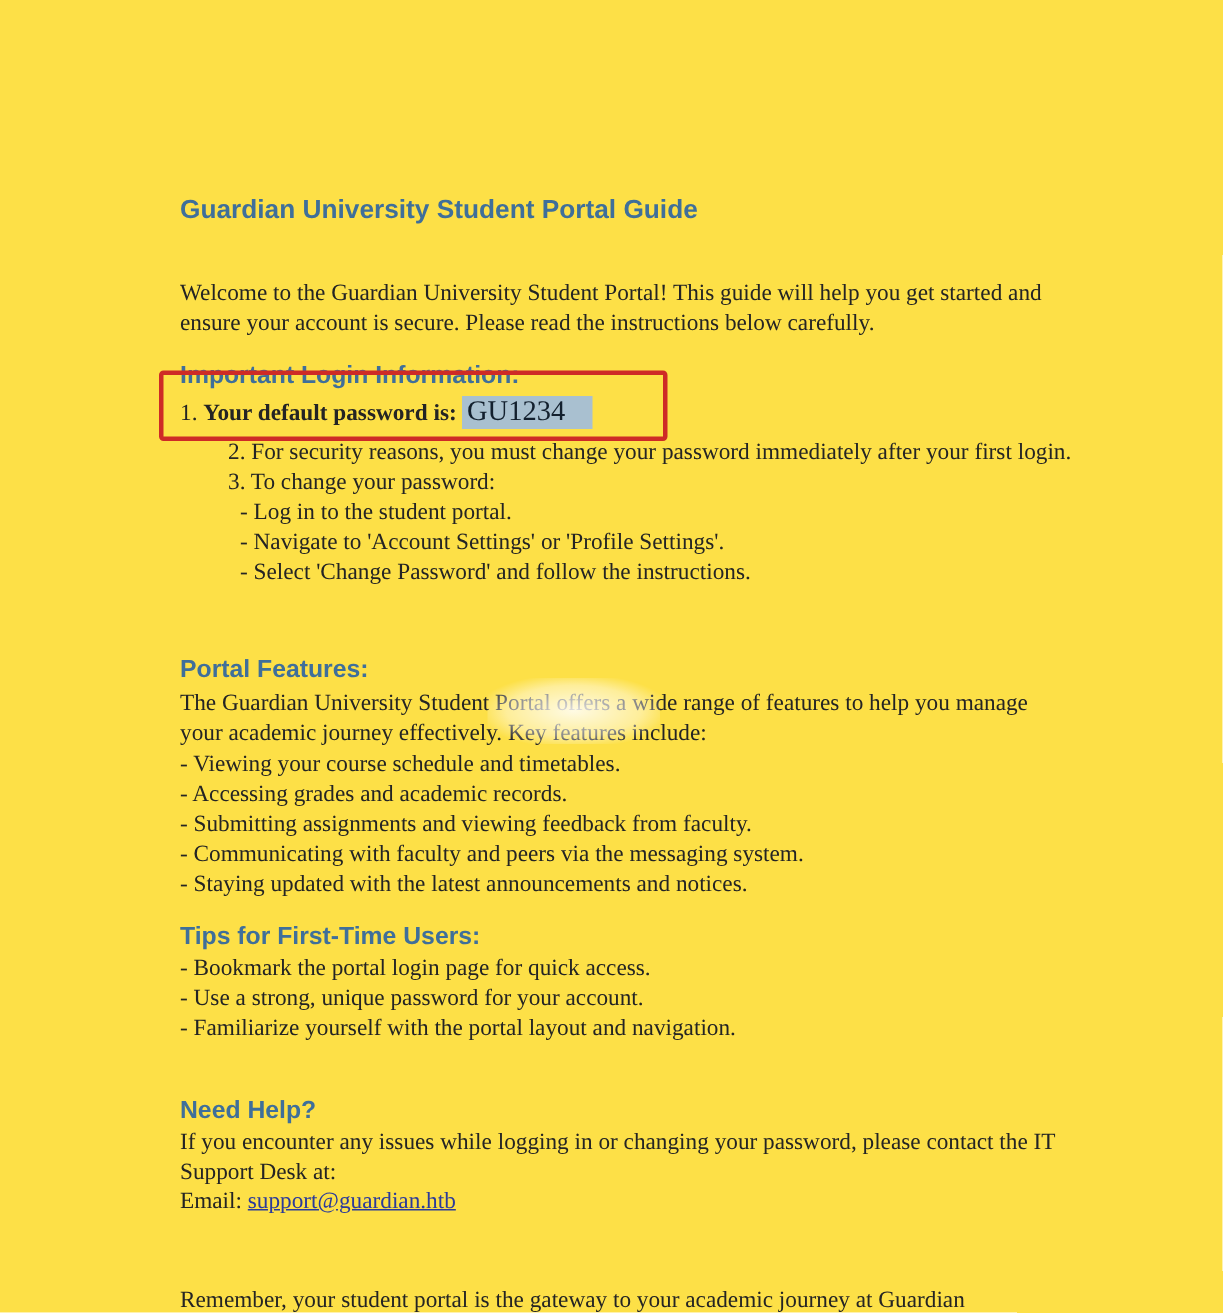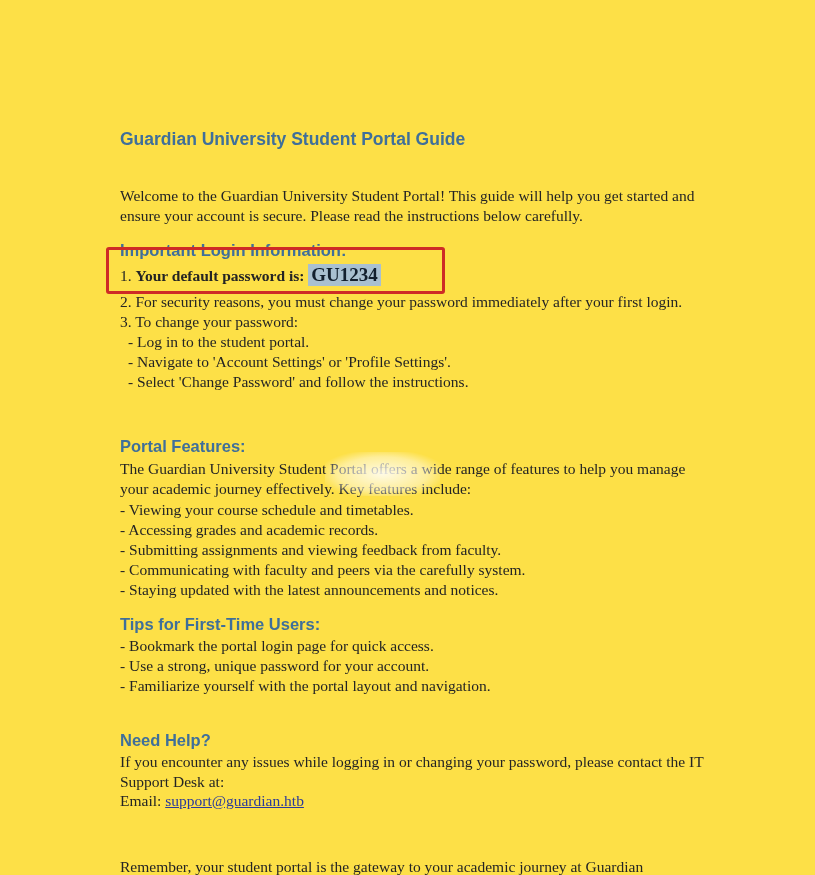--- a/index.html
+++ b/index.html
@@ -19,24 +19,24 @@
     font-family:"Liberation Sans", sans-serif;
     font-weight:bold;
     font-size:16.5px;
     line-height:18px;
     white-space:nowrap;
   }
   .doc-title { font-size:17.5px; }
   .indent { padding-left:8px; }
   .bold { font-weight:bold; }
   .pw-highlight {
-    font-weight:bold;
+    font-weight:normal;
     font-size:19px;
     color:#13202e;
-    padding:0 3px 1px 3px;
+    padding:0 18px 1px 3px;
   }
   .annotation-box {
     position:absolute;
     left:106px; top:247px;
     width:333px; height:41px;
     border:3px solid #ce2b26;
     border-radius:3px;
     pointer-events:none;
   }
   .scan-artifact {
@@ -56,37 +56,37 @@
   <div class="blk heading doc-title" style="top:130px; color:#3f6f9a;">Guardian University Student Portal Guide</div>
 
   <div class="blk heading" style="top:241px; color:#3f6f9a;">Important Login Information:</div>
 
   <div class="blk para" style="top:186px;">Welcome to the Guardian University Student Portal! This guide will help you get started and ensure your account is secure. Please read the instructions below carefully.</div>
 
   <div class="blk line" style="top:265px;">
     <span>1. </span><span class="bold">Your default password is: </span><span class="pw-highlight" style="background:#a9c0d0;">GU1234</span>
   </div>
 
-  <div class="blk" style="top:292px;">
+  <div class="blk" style="top:292px;margin-left:32px;">
     <div class="line">2. For security reasons, you must change your password immediately after your first login.</div>
     <div class="line">3. To change your password:</div>
     <div class="line indent">- Log in to the student portal.</div>
     <div class="line indent">- Navigate to 'Account Settings' or 'Profile Settings'.</div>
     <div class="line indent">- Select 'Change Password' and follow the instructions.</div>
   </div>
 
   <div class="blk heading" style="top:437px; color:#3f6f9a;">Portal Features:</div>
 
   <div class="blk para" style="top:459px;">The Guardian University Student Portal offers a wide range of features to help you manage your academic journey effectively. Key features include:</div>
 
   <div class="blk" style="top:500px;">
     <div class="line">- Viewing your course schedule and timetables.</div>
     <div class="line">- Accessing grades and academic records.</div>
     <div class="line">- Submitting assignments and viewing feedback from faculty.</div>
-    <div class="line">- Communicating with faculty and peers via the carefully system.</div>
+    <div class="line">- Communicating with faculty and peers via the messaging system.</div>
     <div class="line">- Staying updated with the latest announcements and notices.</div>
   </div>
 
   <div class="blk heading" style="top:615px; color:#3f6f9a;">Tips for First-Time Users:</div>
 
   <div class="blk" style="top:636px;">
     <div class="line">- Bookmark the portal login page for quick access.</div>
     <div class="line">- Use a strong, unique password for your account.</div>
     <div class="line">- Familiarize yourself with the portal layout and navigation.</div>
   </div>

